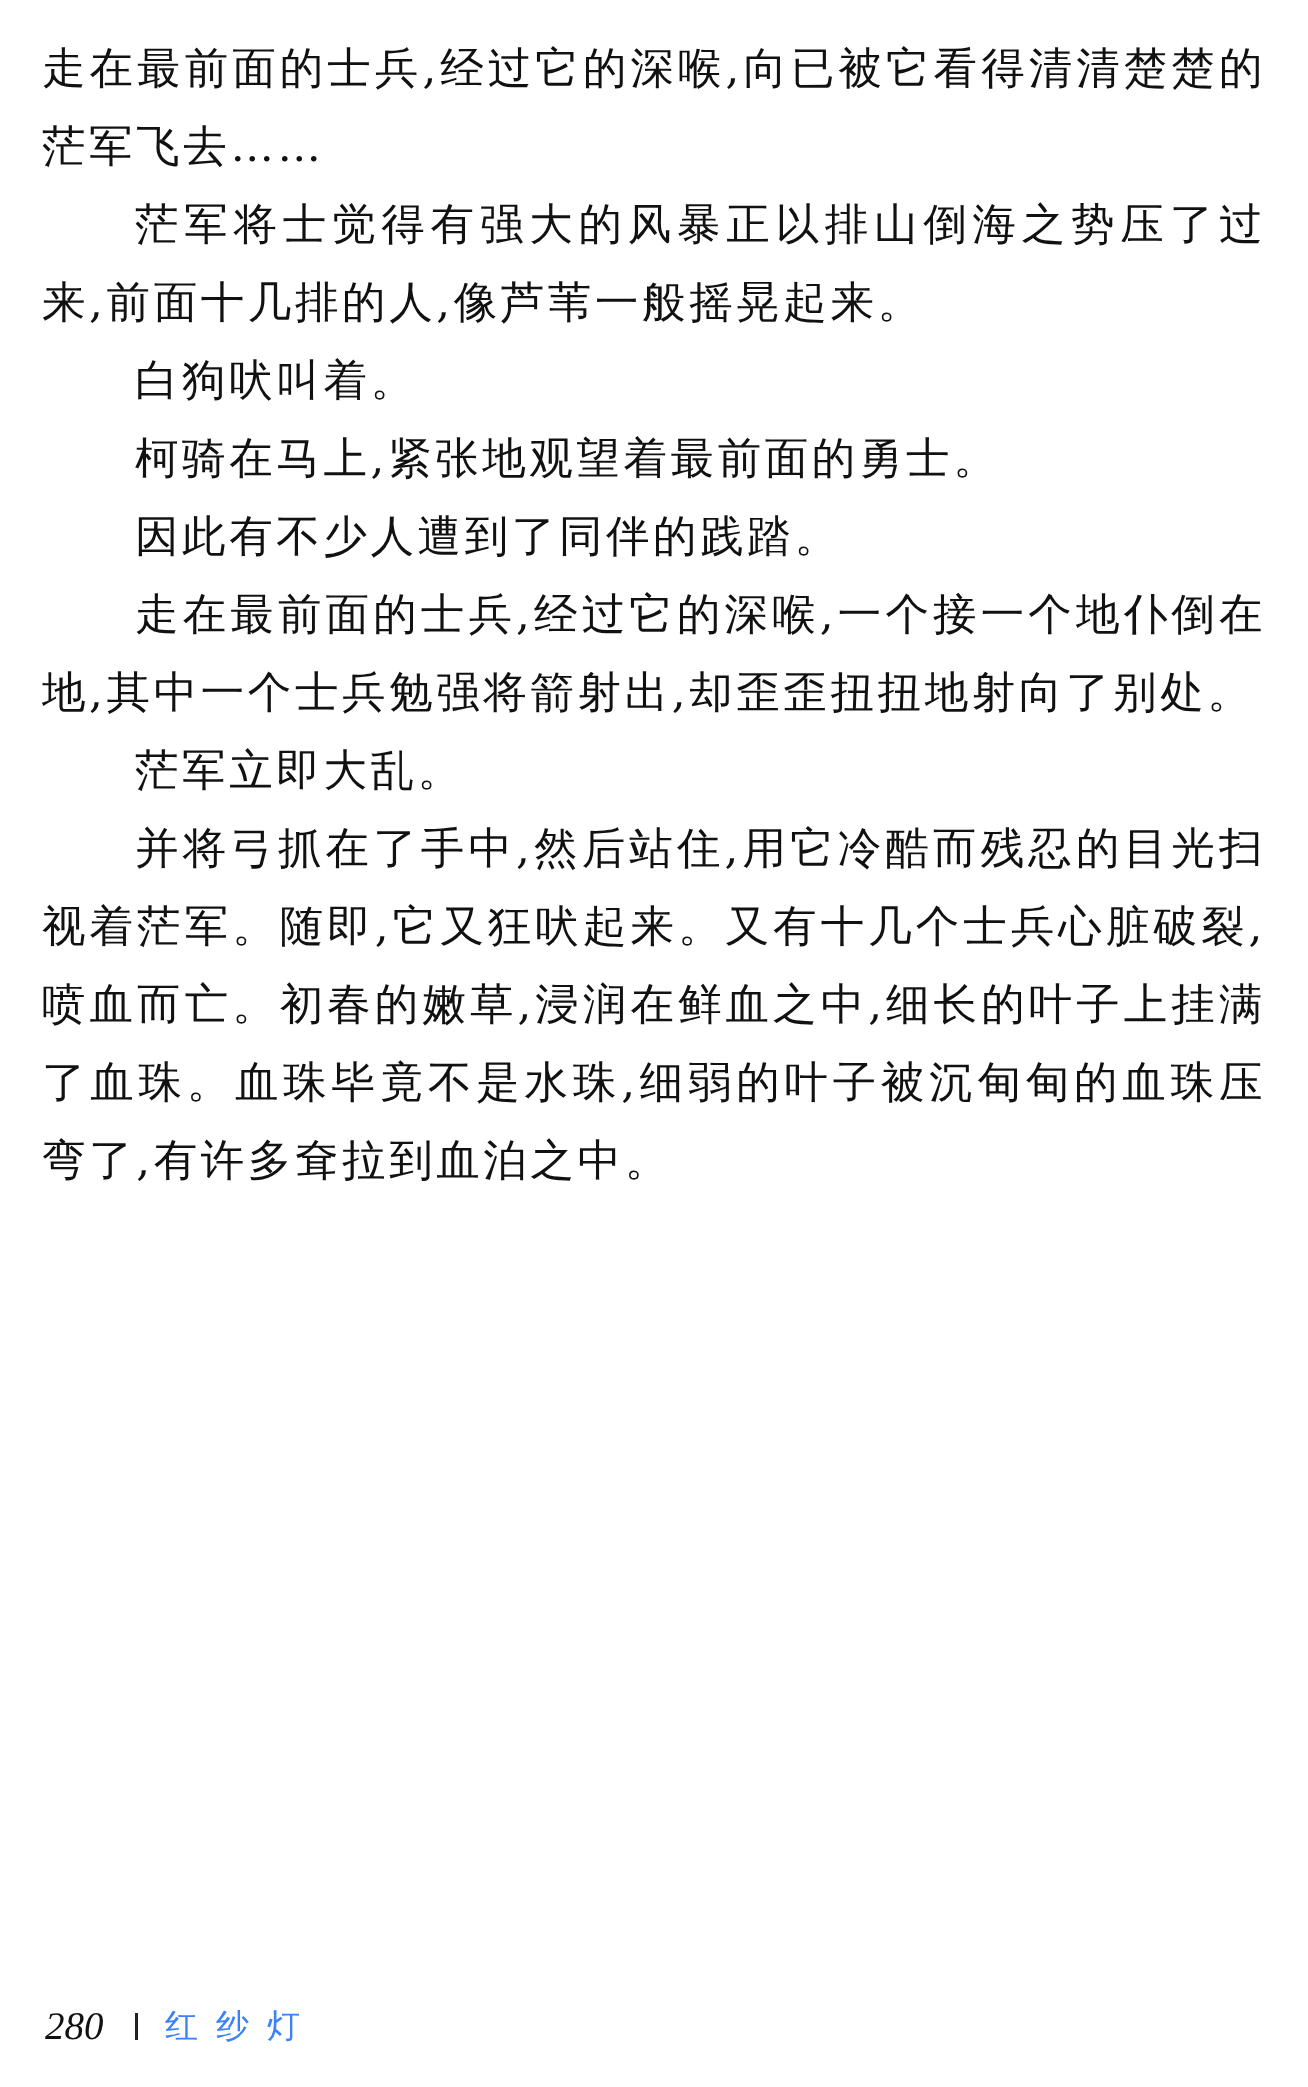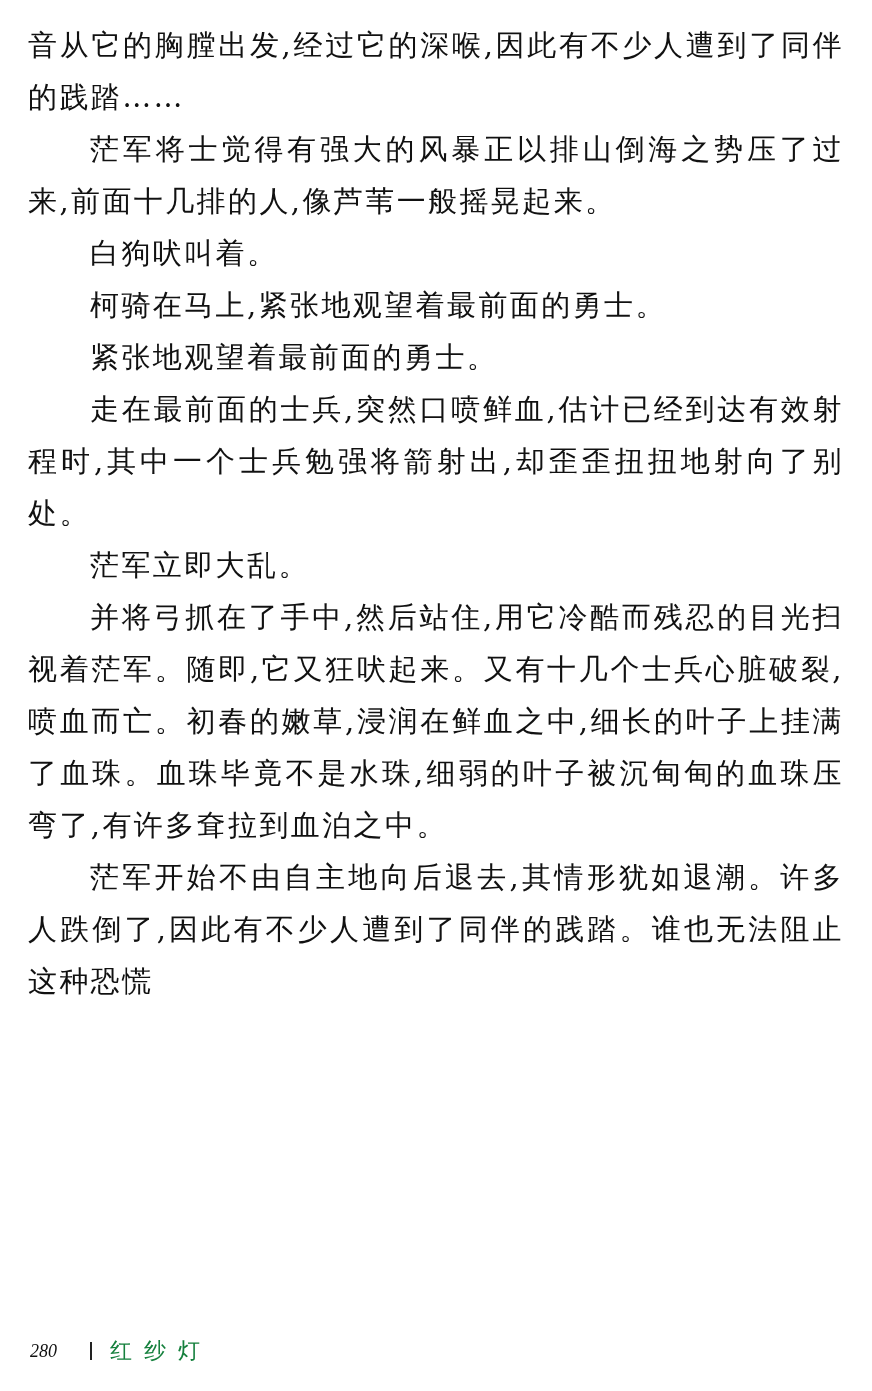--- a/index.html
+++ b/index.html
@@ -37,50 +37,49 @@
       position: absolute;
       left: 30px;
       top: 1333px;
       height: 36px;
       display: flex;
       align-items: center;
     }
     .page-number {
       font-family: "Liberation Serif", "DejaVu Serif", serif;
       font-style: italic;
-      font-size: 18px;
+      font-size: 26px;
       color: #111111;
       width: 56px;
     }
     .footer-divider {
       display: inline-block;
       width: 2px;
       height: 18px;
       background: #222222;
       margin: 0 18px 0 4px;
     }
     .book-title {
       font-size: 22px;
       letter-spacing: 12px;
-      color: #15803d;
+      color: #3b82f6;
       font-family: "DejaVu Sans", "Liberation Sans", sans-serif;
     }
   </style>
 </head>
 <body>
 
 <div class="page-body">
-  <p class="para">音从它的胸膛出发,经过它的深喉,因此有不少人遭到了同伴的践踏……</p>
+  <p class="para">走在最前面的士兵,经过它的深喉,向已被它看得清清楚楚的茫军飞去……</p>
   <p class="para indent">茫军将士觉得有强大的风暴正以排山倒海之势压了过来,前面十几排的人,像芦苇一般摇晃起来。</p>
   <p class="para indent">白狗吠叫着。</p>
   <p class="para indent">柯骑在马上,紧张地观望着最前面的勇士。</p>
-  <p class="para indent">紧张地观望着最前面的勇士。</p>
-  <p class="para indent">走在最前面的士兵,突然口喷鲜血,估计已经到达有效射程时,其中一个士兵勉强将箭射出,却歪歪扭扭地射向了别处。</p>
+  <p class="para indent">因此有不少人遭到了同伴的践踏。</p>
+  <p class="para indent">走在最前面的士兵,经过它的深喉,一个接一个地仆倒在地,其中一个士兵勉强将箭射出,却歪歪扭扭地射向了别处。</p>
   <p class="para indent">茫军立即大乱。</p>
   <p class="para indent">并将弓抓在了手中,然后站住,用它冷酷而残忍的目光扫视着茫军。随即,它又狂吠起来。又有十几个士兵心脏破裂,喷血而亡。初春的嫩草,浸润在鲜血之中,细长的叶子上挂满了血珠。血珠毕竟不是水珠,细弱的叶子被沉甸甸的血珠压弯了,有许多耷拉到血泊之中。</p>
-  <p class="para indent">茫军开始不由自主地向后退去,其情形犹如退潮。许多人跌倒了,因此有不少人遭到了同伴的践踏。谁也无法阻止这种恐慌</p>
 </div>
 
 <div class="footer">
   <span class="page-number">280</span>
   <span class="footer-divider"></span>
   <span class="book-title">红纱灯</span>
 </div>
 
 </body></html>

